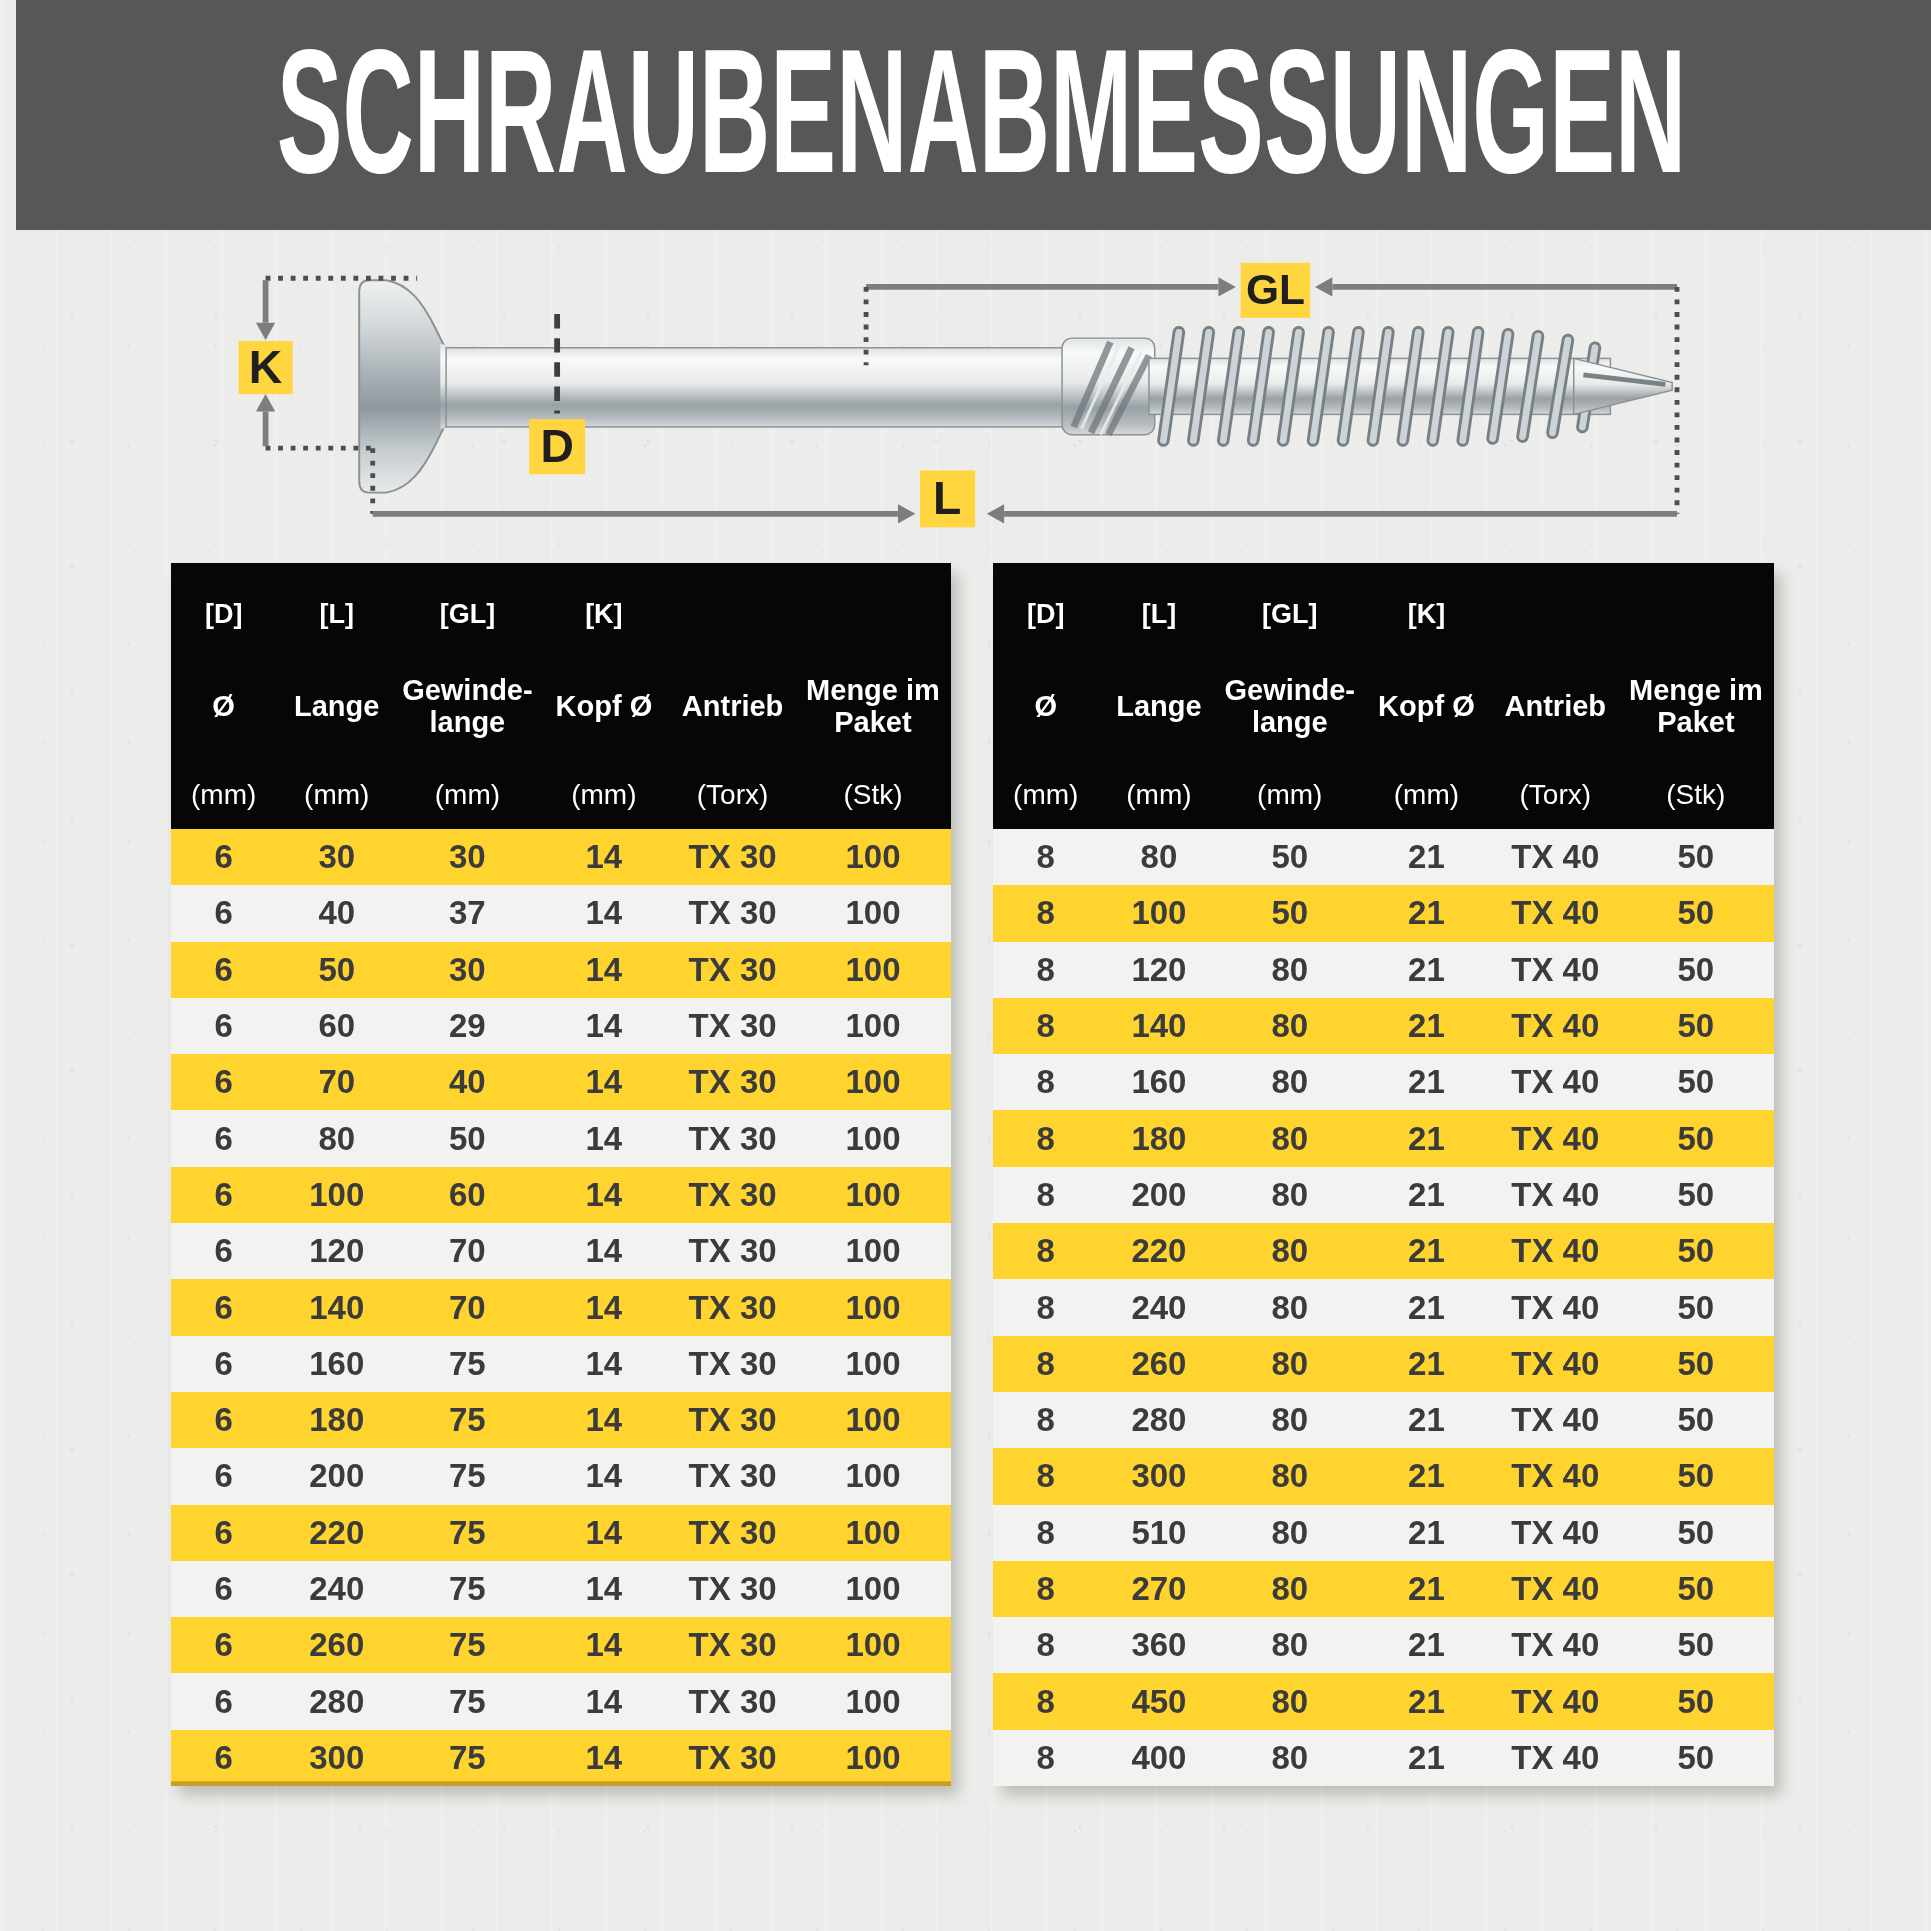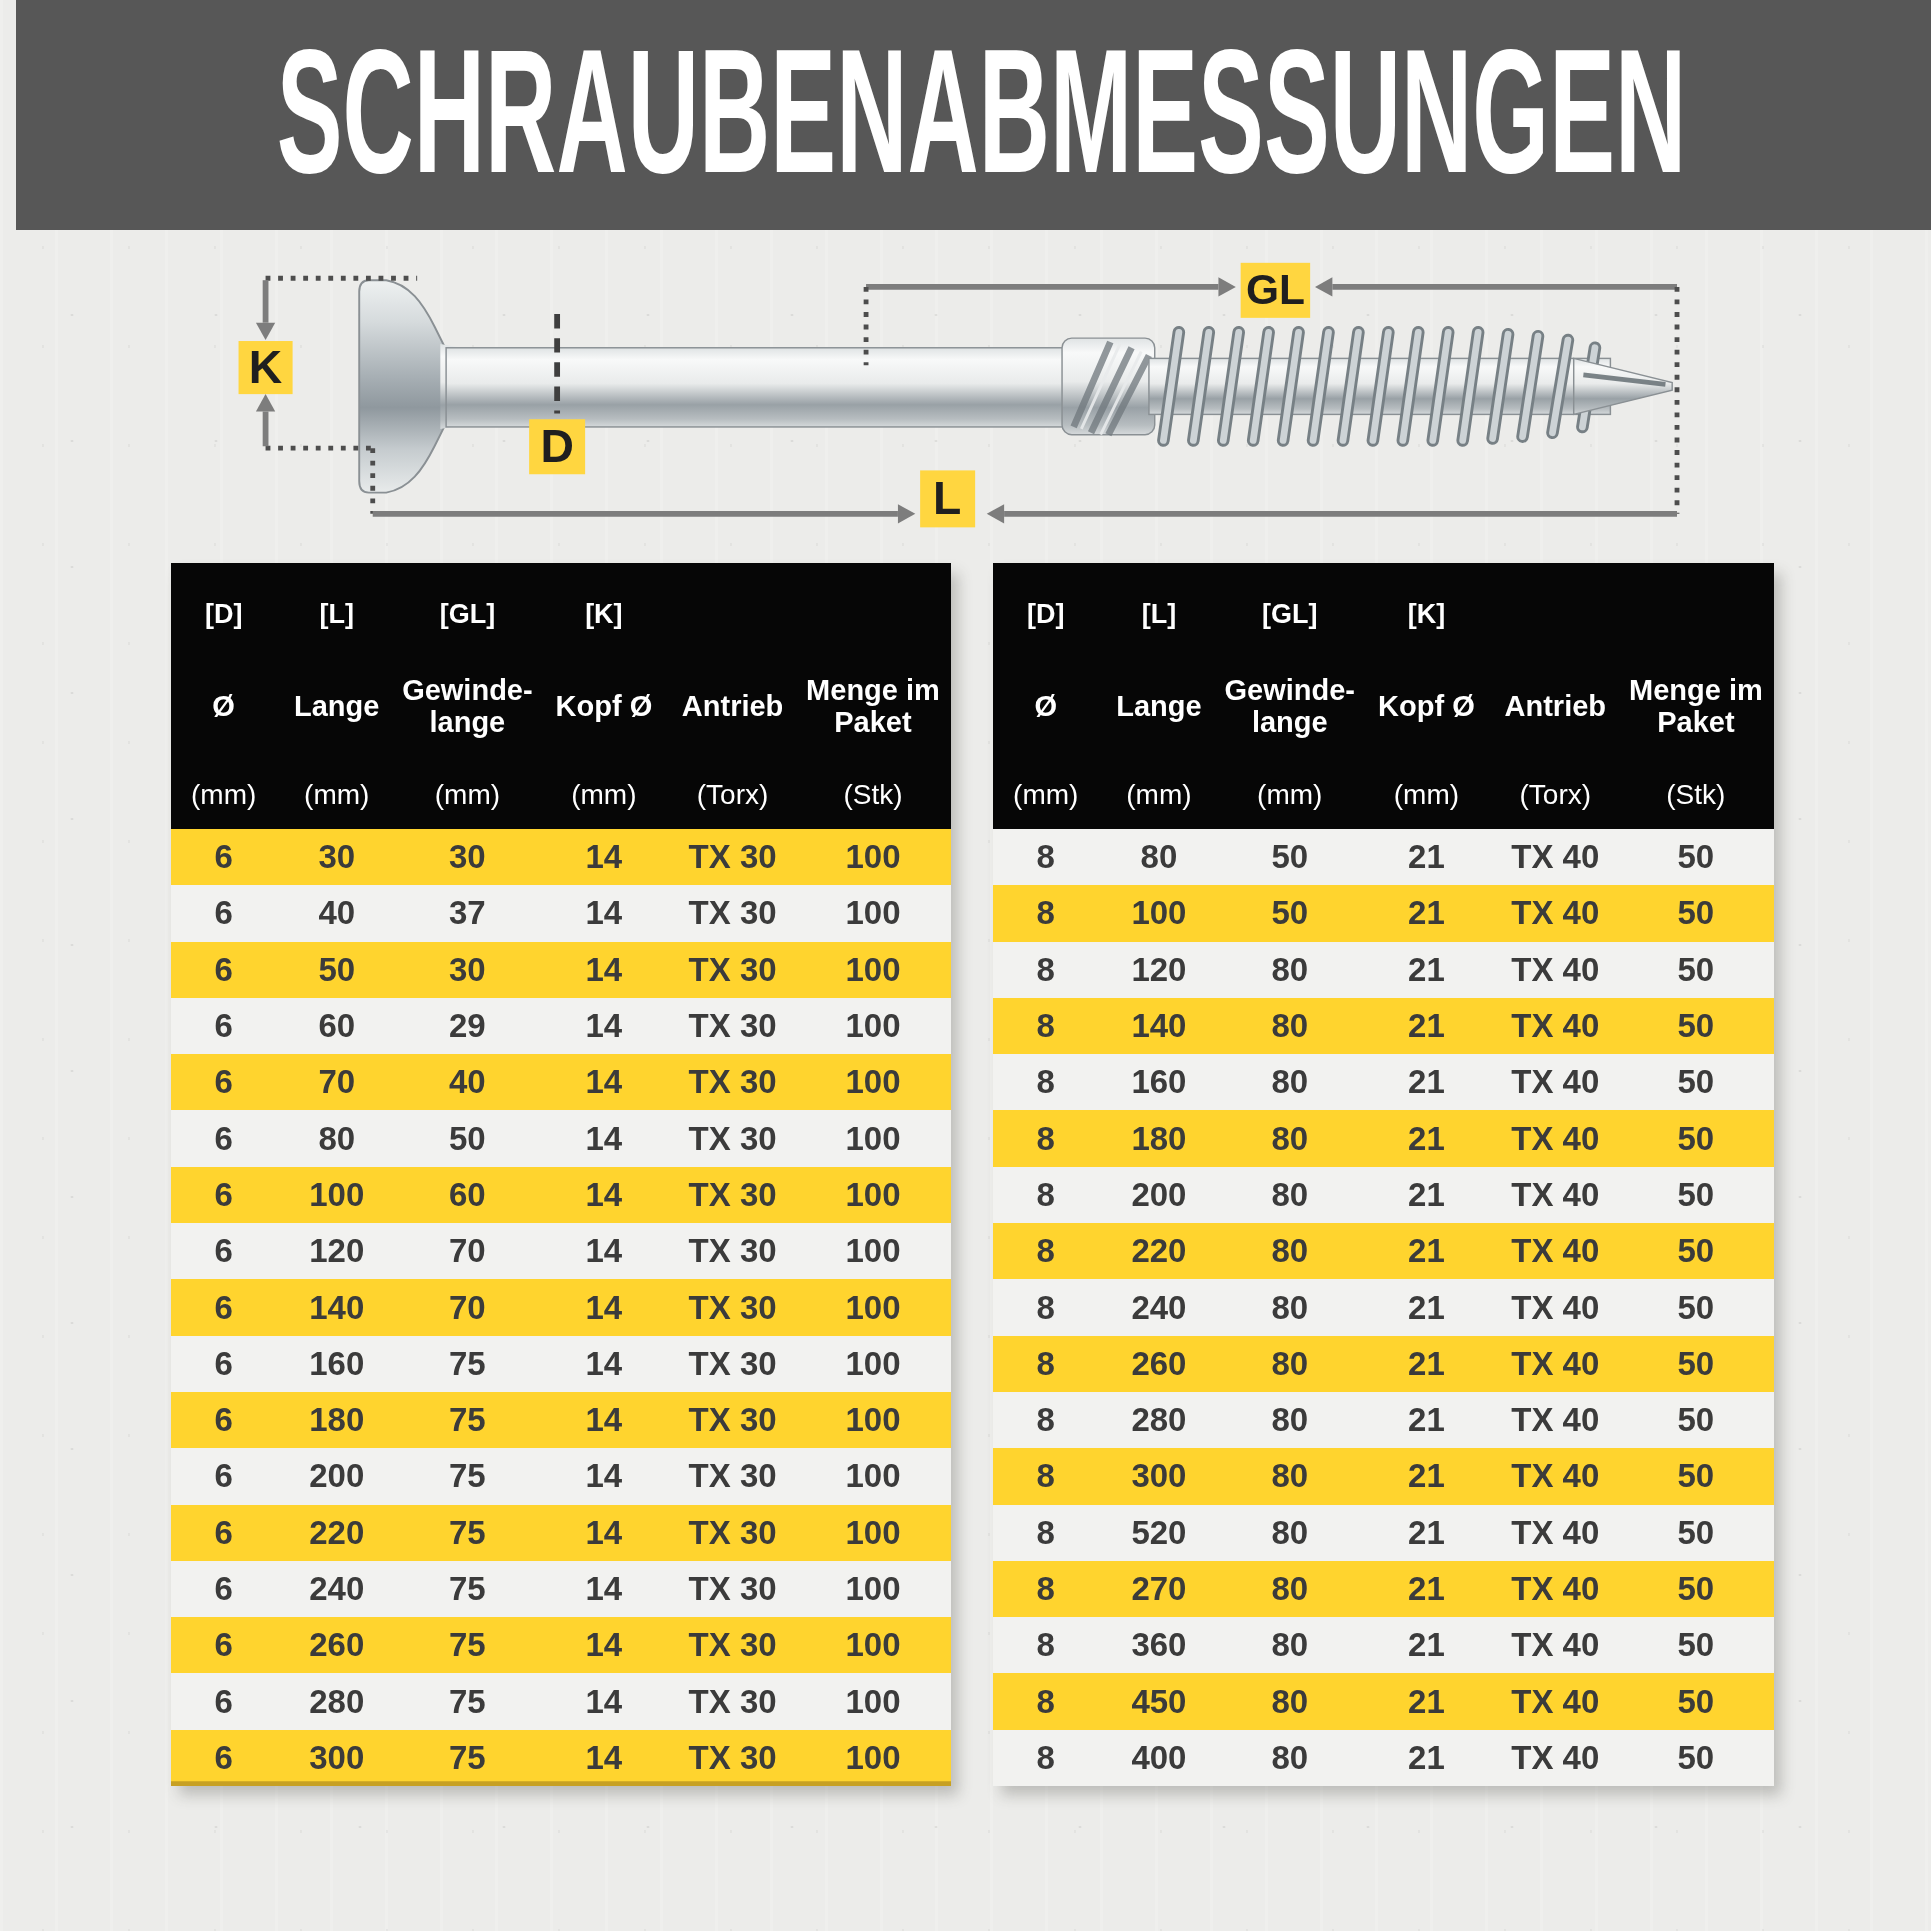--- a/index.html
+++ b/index.html
@@ -433,21 +433,21 @@
         <div class="trow grid6 yellow">
           <div class="cell">8</div>
           <div class="cell">300</div>
           <div class="cell">80</div>
           <div class="cell">21</div>
           <div class="cell">TX 40</div>
           <div class="cell">50</div>
         </div>
         <div class="trow grid6 light">
           <div class="cell">8</div>
-          <div class="cell">520</div>
+          <div class="cell">510</div>
           <div class="cell">80</div>
           <div class="cell">21</div>
           <div class="cell">TX 40</div>
           <div class="cell">50</div>
         </div>
         <div class="trow grid6 yellow">
           <div class="cell">8</div>
           <div class="cell">270</div>
           <div class="cell">80</div>
           <div class="cell">21</div>

